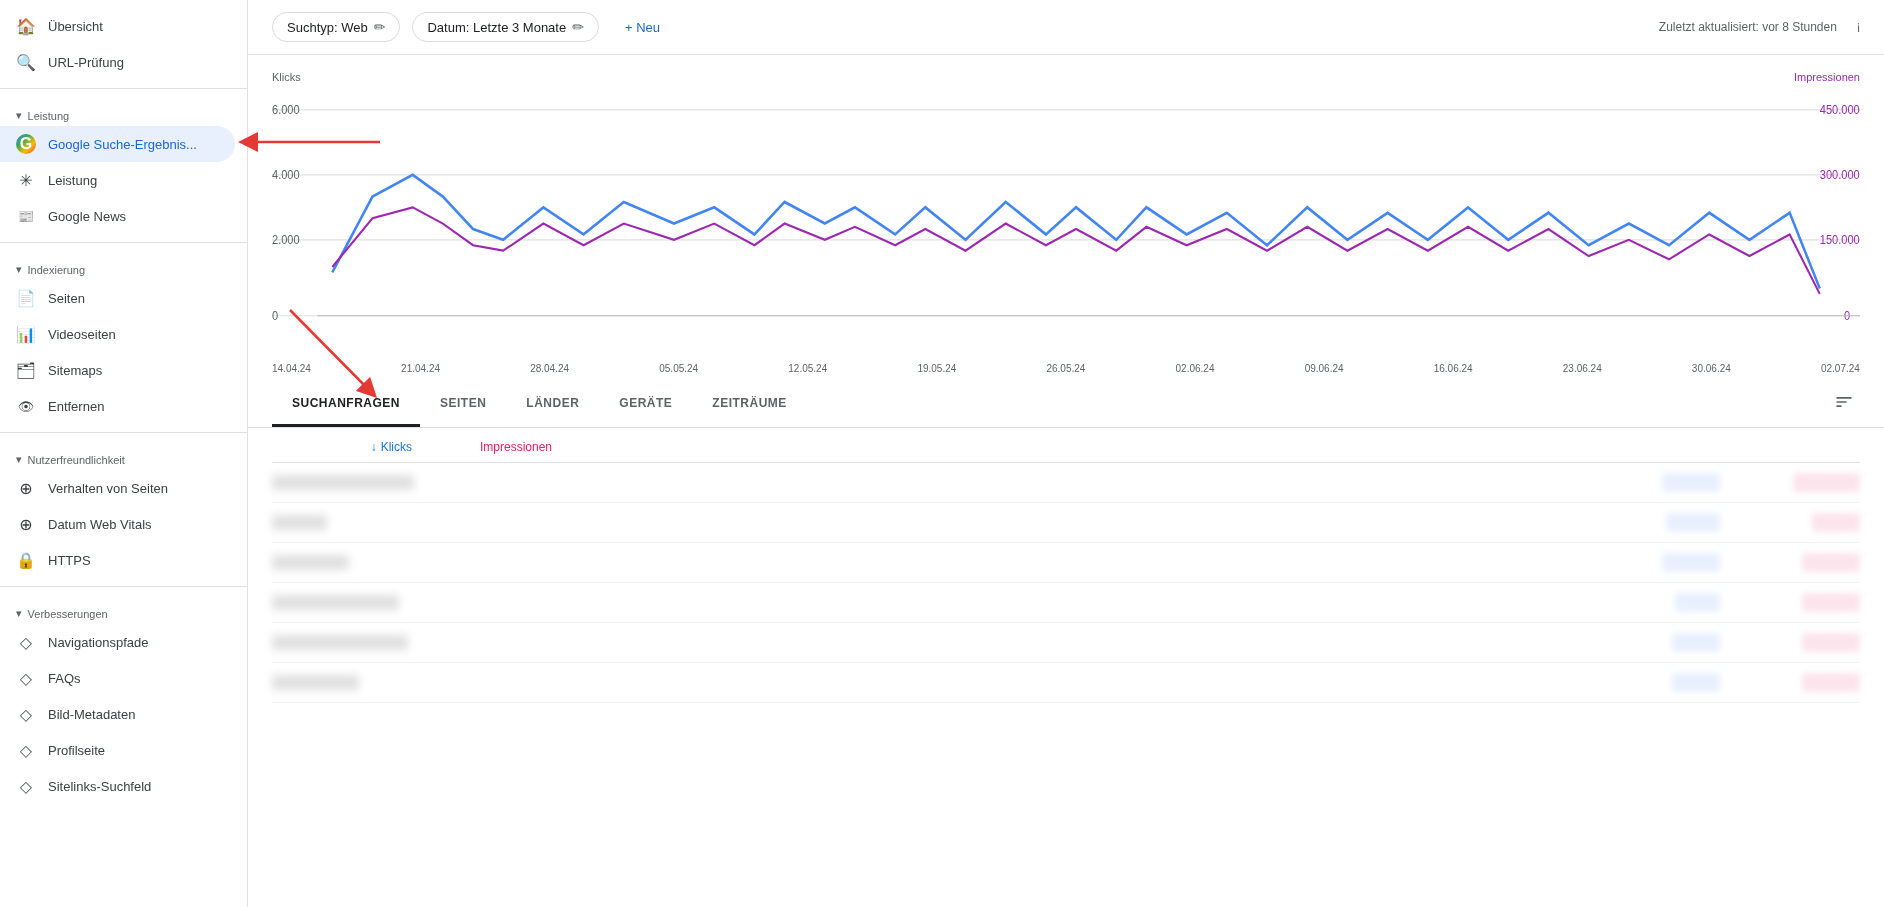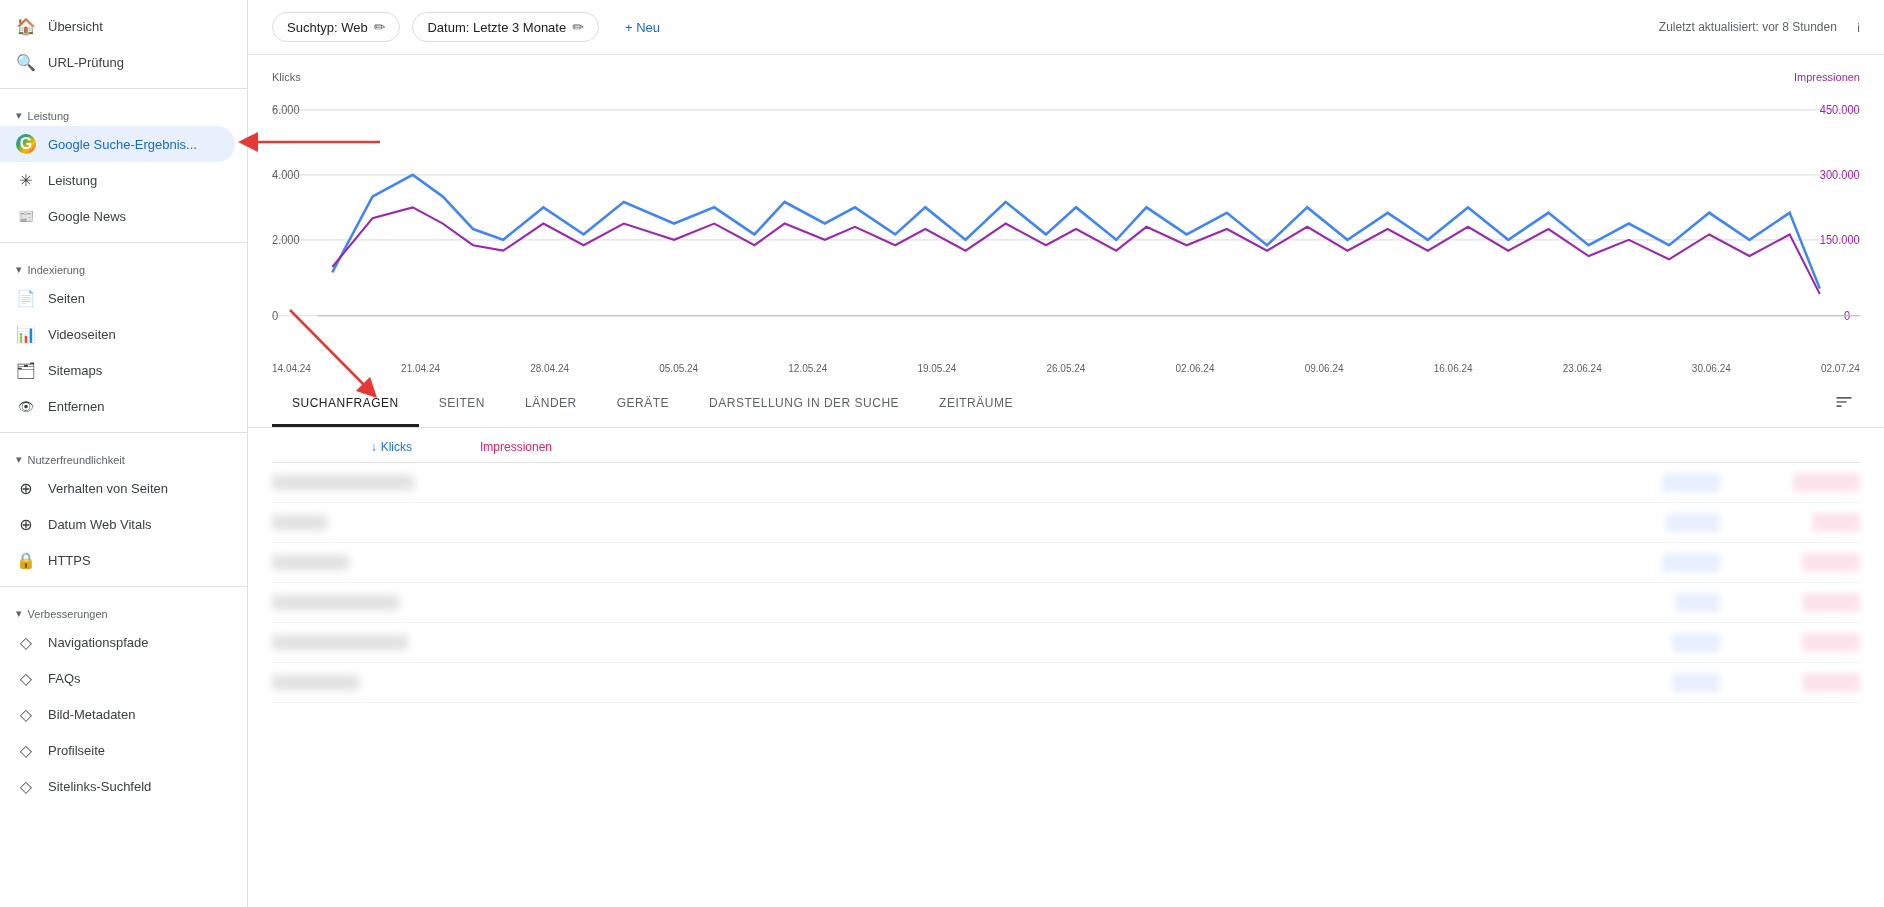--- a/index.html
+++ b/index.html
@@ -122,21 +122,21 @@
       display: flex;
       align-items: center;
       border-bottom: 1px solid #e0e0e0;
       padding: 0 24px;
       background: #fff;
       position: relative;
     }
     .tab-item {
       padding: 14px 20px;
       font-size: 13px;
-      font-weight: 400;
+      font-weight: 700;
       color: #5f6368;
       cursor: pointer;
       border-bottom: 3px solid transparent;
       letter-spacing: 0.5px;
       text-transform: uppercase;
       font-size: 12px;
     }
     .tab-item.active { color: #202124; border-bottom: 3px solid #202124; }
     .filter-icon-btn {
       margin-left: auto;
@@ -480,23 +480,20 @@
     <div class="tab-item">
       <span>SEITEN</span>
     </div>
     <div class="tab-item">
       <span>LÄNDER</span>
     </div>
     <div class="tab-item">
       <span>GERÄTE</span>
     </div>
     <div class="tab-item">
-      <span>DARSTELLUNG IN DER SUCHE</span>
-    </div>
-    <div class="tab-item">
       <span>ZEITRÄUME</span>
     </div>
     <div class="filter-icon-btn">
       <svg width="20" height="20" viewBox="0 0 24 24" fill="currentColor">
         <path d="M3 18h6v-2H3v2zM3 6v2h18V6H3zm0 7h12v-2H3v2z"></path>
       </svg>
     </div>
   </div>
 
   <div id="table-area">

